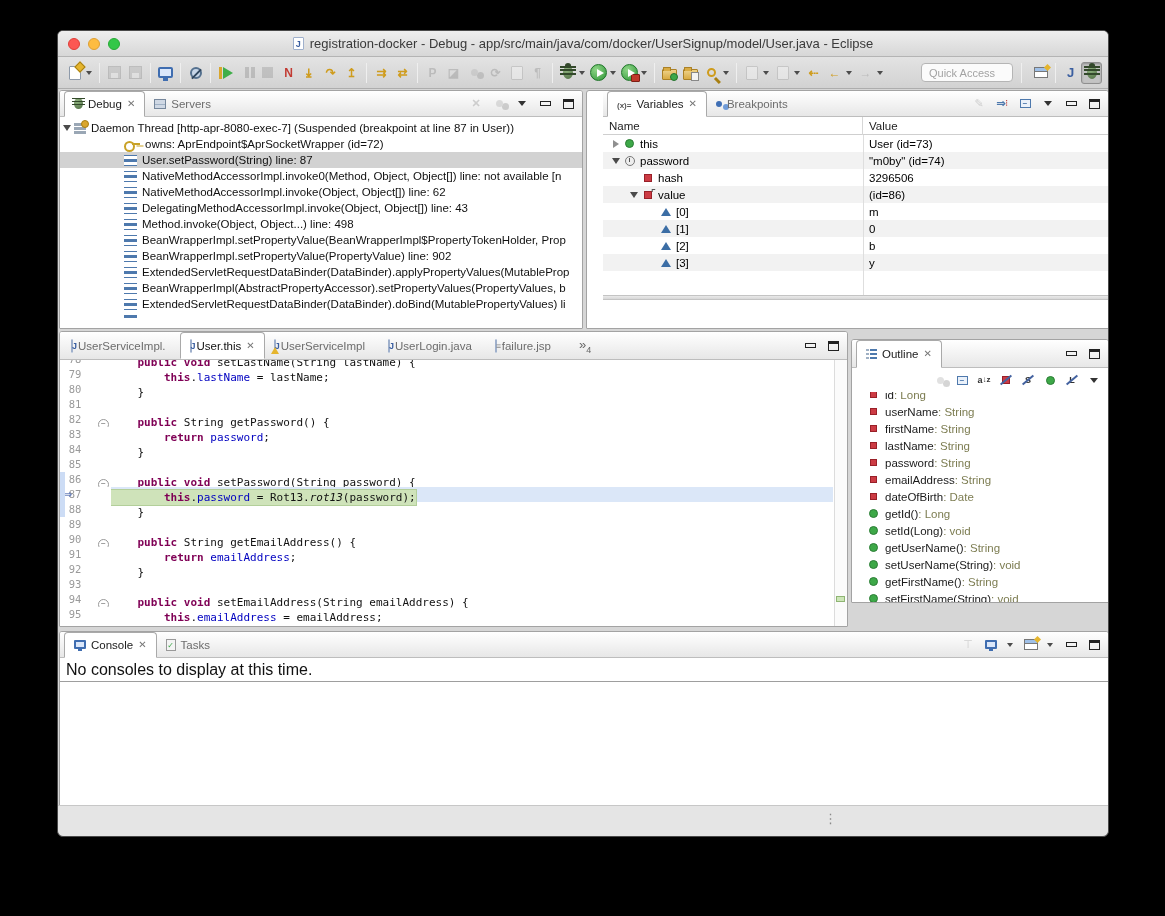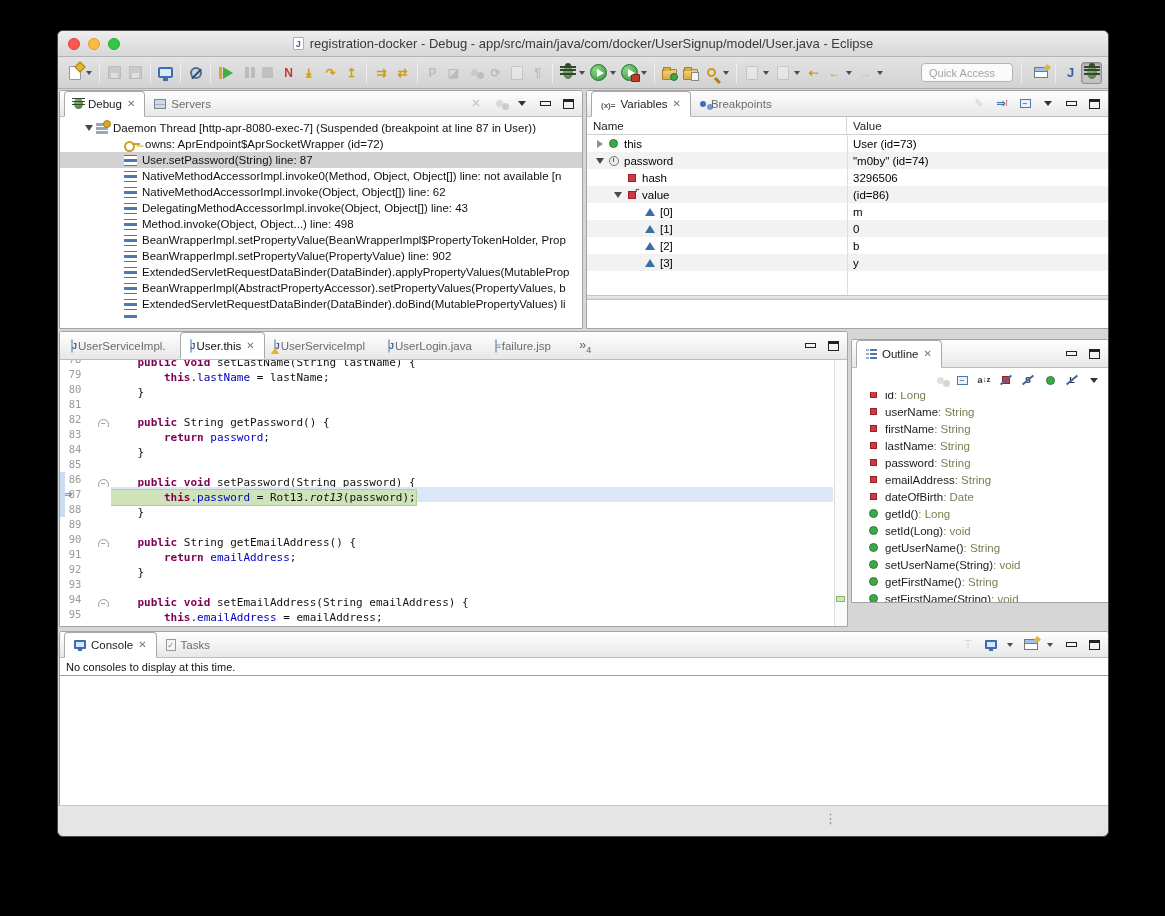--- a/index.html
+++ b/index.html
@@ -120,21 +120,21 @@
   .ti-console::after { content:""; position:absolute; left:2px; bottom:-4px; width:4px; height:2px; background:#3f6db0; }
   .ti-tasks { width:10px; height:12px; background:#f4f4f4; border:1px solid #999; }
   .ti-tasks::after { content:"✓"; display:block; font-size:8px; color:#3da848; text-align:center; line-height:12px; }
 
   
   .dtree { height:212px; overflow:hidden; font-size:11.5px; color:#111; padding-top:3px; }
   .trow { display:flex; align-items:center; height:16px; white-space:nowrap; overflow:hidden; }
   .trow.sel { background:#d2d2d2; }
   .trow.partial { height:9px; overflow:hidden; }
   .trow .expander { width:14px; flex:none; display:flex; justify-content:center; }
-  .lvl0 { padding-left:22px; } .lvl1 { padding-left:50px; }
+  .lvl0 { } .lvl1 { padding-left:50px; }
   .expander.exp::after { content:""; width:0; height:0; border-left:4px solid transparent;
                          border-right:4px solid transparent; border-top:6px solid #4a4a4a; }
   .expander.col::after { content:""; width:0; height:0; border-top:4px solid transparent;
                          border-bottom:4px solid transparent; border-left:6px solid #8f8f8f; }
   .nicon { flex:none; margin-right:5px; }
   .ic-frame { width:13px; height:11px; background:#4e79ad;
               box-shadow:inset 0 3px 0 #fff, inset 0 -3px 0 #fff, inset 0 4px 0 #4e79ad, inset 0 -4px 0 #4e79ad;
               border-top:1px solid #4e79ad; border-bottom:1px solid #4e79ad; background:
               linear-gradient(#4e79ad 0 3px,#fff 3px 4px,#4e79ad 4px 7px,#fff 7px 8px,#4e79ad 8px 11px); }
   .ic-thread { position:relative; width:12px; height:11px;
@@ -220,30 +220,30 @@
   .oi-balls { width:7px; height:7px; border-radius:50%; background:#aaa; box-shadow:6px 3px 0 #888; }
   .olist { height:244px; overflow:hidden; }
   .olist-inner { margin-top:-6px; }
   .orow { display:flex; align-items:center; height:17px; padding-left:14px; font-size:11.5px; white-space:nowrap; }
   .oicon { width:14px; flex:none; display:flex; justify-content:center; margin-right:5px; }
   .ic-field { width:7px; height:7px; background:#cc3b44; border:1px solid #992028; }
   .ic-method { width:9px; height:9px; border-radius:50%; background:#3da848; border:1px solid #2c7d35; }
   .oname { color:#1a1a1a; } .otype { color:#7d7d52; }
 
   
-  .cmsg { font-size:11px; color:#111; padding:3px 6px 2px; border-bottom:1px solid #9e9e9e; }
+  .cmsg { font-size:16px; color:#111; padding:3px 6px 2px; border-bottom:1px solid #9e9e9e; }
 
   
   .statusbar { position:absolute; left:0; right:0; bottom:0; height:31px; background:#e5e5e5;
                border-top:1px solid #c7c7c7; border-radius:0 0 6px 6px; }
   .sb-handle { position:absolute; left:766px; top:5px; color:#8a8a8a; font-size:13px; letter-spacing:0; }
 
   
   .debug-panel { left:1px; top:59px; width:524px; height:239px; }
-  .vars-panel { left:528px; top:59px; width:523px; height:239px; }
+  .vars-panel { left:528px; top:59px; width:523px; height:239px;padding-left:16px; }
   .editor-panel { left:1px; top:300px; width:789px; height:296px; }
   .outline-panel { left:793px; top:308px; width:258px; height:264px; }
   .console-panel { left:1px; top:600px; width:1050px; height:176px; }
 </style>
 </head>
 <body>
 
 <div class="window">
 
   <div class="titlebar">

